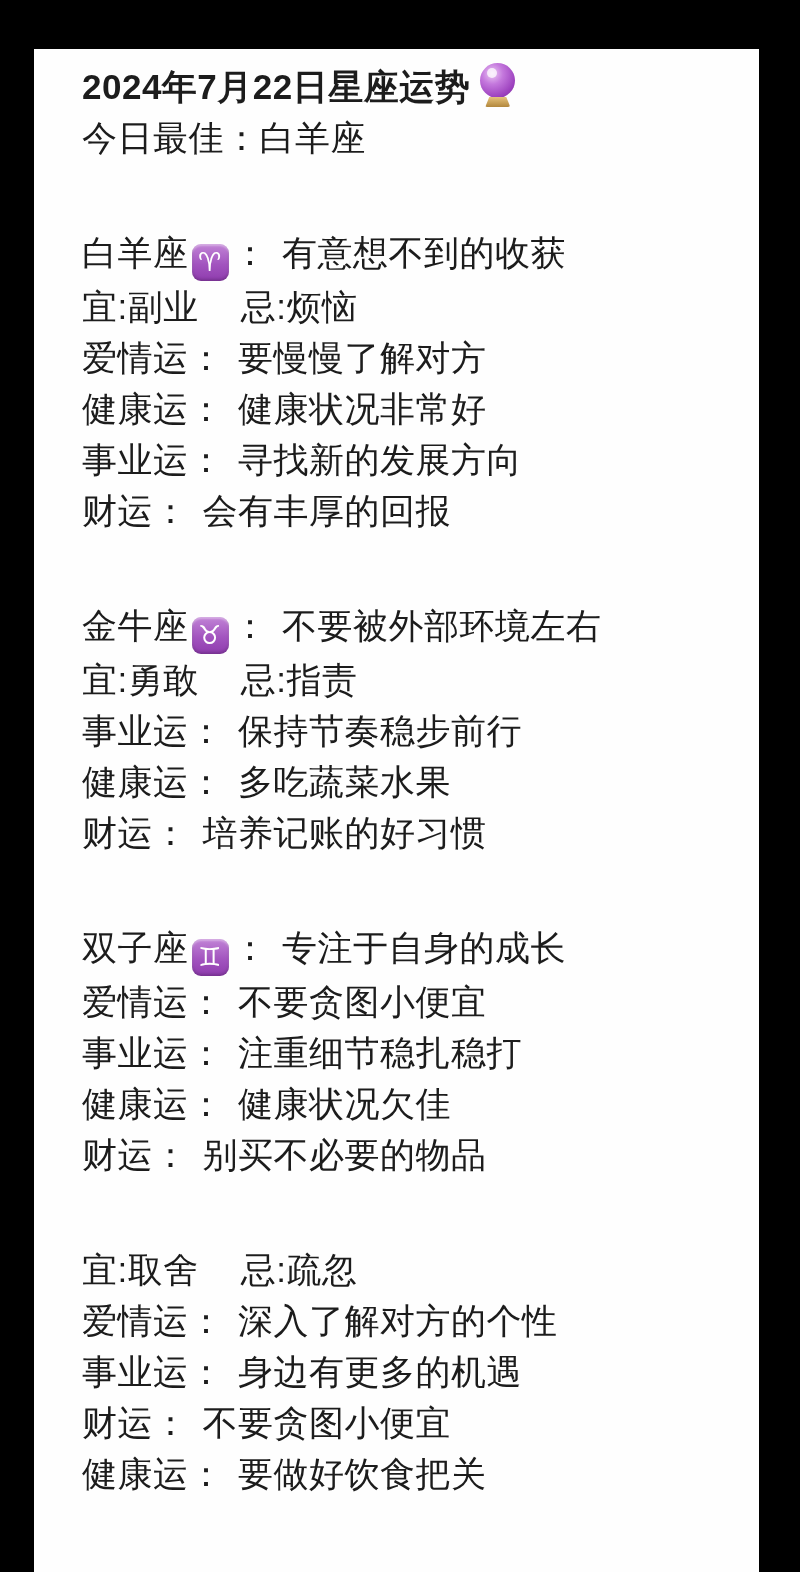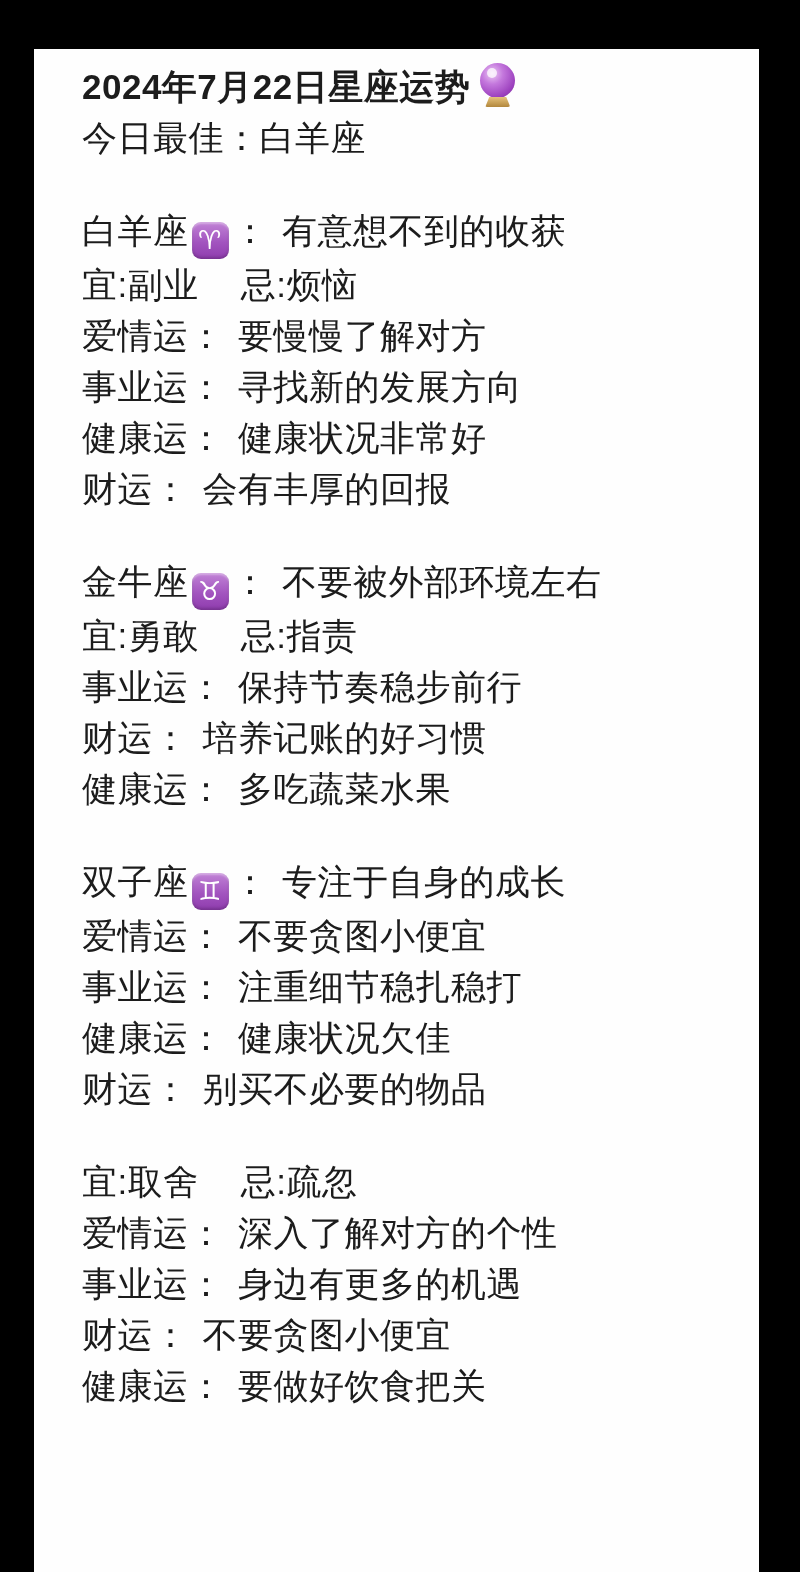--- a/index.html
+++ b/index.html
@@ -30,21 +30,21 @@
     line-height: 51px;
     font-size: 35px;
     white-space: nowrap;
     letter-spacing: 0.5px;
   }
   .title-line {
     font-weight: 700;
     letter-spacing: 0.5px;
   }
   .section {
-    margin-top: 42px;
+    margin-top: 64px;
   }
   .colon {
     margin-right: 14px;
   }
   .ji {
     margin-left: 42px;
   }
   
   .badge {
     display: inline-flex;
@@ -116,45 +116,45 @@
       <div class="line">
         <span>白羊座</span><span class="badge">♈</span><span class="colon">：</span><span>有意想不到的收获</span>
       </div>
       <div class="line">
         <span class="yi">宜:副业</span><span class="ji">忌:烦恼</span>
       </div>
       <div class="line">
         <span>爱情运</span><span class="colon">：</span><span>要慢慢了解对方</span>
       </div>
       <div class="line">
-        <span>事业运</span><span class="colon">：</span><span>寻找新的发展方向</span>
+        <span>健康运</span><span class="colon">：</span><span>健康状况非常好</span>
       </div>
       <div class="line">
-        <span>健康运</span><span class="colon">：</span><span>健康状况非常好</span>
+        <span>事业运</span><span class="colon">：</span><span>寻找新的发展方向</span>
       </div>
       <div class="line">
         <span>财运</span><span class="colon">：</span><span>会有丰厚的回报</span>
       </div>
     </div>
 
     <div class="section">
       <div class="line">
         <span>金牛座</span><span class="badge">♉</span><span class="colon">：</span><span>不要被外部环境左右</span>
       </div>
       <div class="line">
         <span class="yi">宜:勇敢</span><span class="ji">忌:指责</span>
       </div>
       <div class="line">
         <span>事业运</span><span class="colon">：</span><span>保持节奏稳步前行</span>
       </div>
       <div class="line">
-        <span>财运</span><span class="colon">：</span><span>培养记账的好习惯</span>
+        <span>健康运</span><span class="colon">：</span><span>多吃蔬菜水果</span>
       </div>
       <div class="line">
-        <span>健康运</span><span class="colon">：</span><span>多吃蔬菜水果</span>
+        <span>财运</span><span class="colon">：</span><span>培养记账的好习惯</span>
       </div>
     </div>
 
     <div class="section">
       <div class="line">
         <span>双子座</span><span class="badge">♊</span><span class="colon">：</span><span>专注于自身的成长</span>
       </div>
       <div class="line">
         <span>爱情运</span><span class="colon">：</span><span>不要贪图小便宜</span>
       </div>

